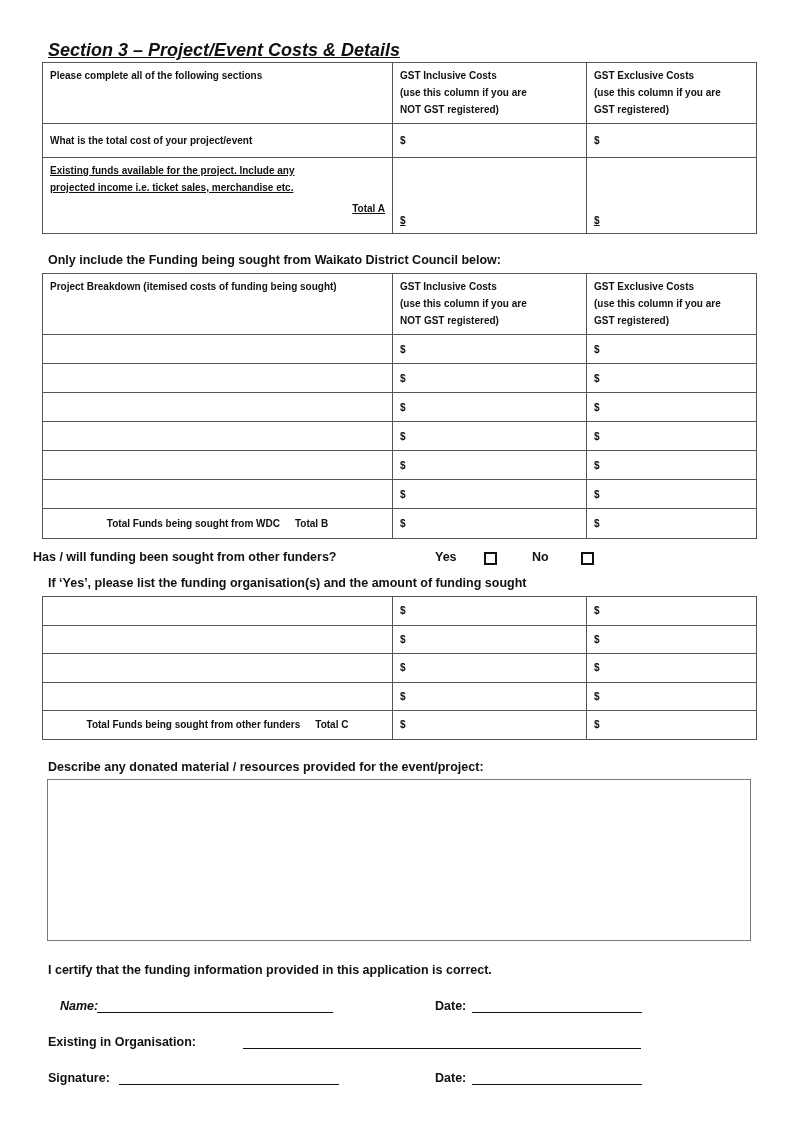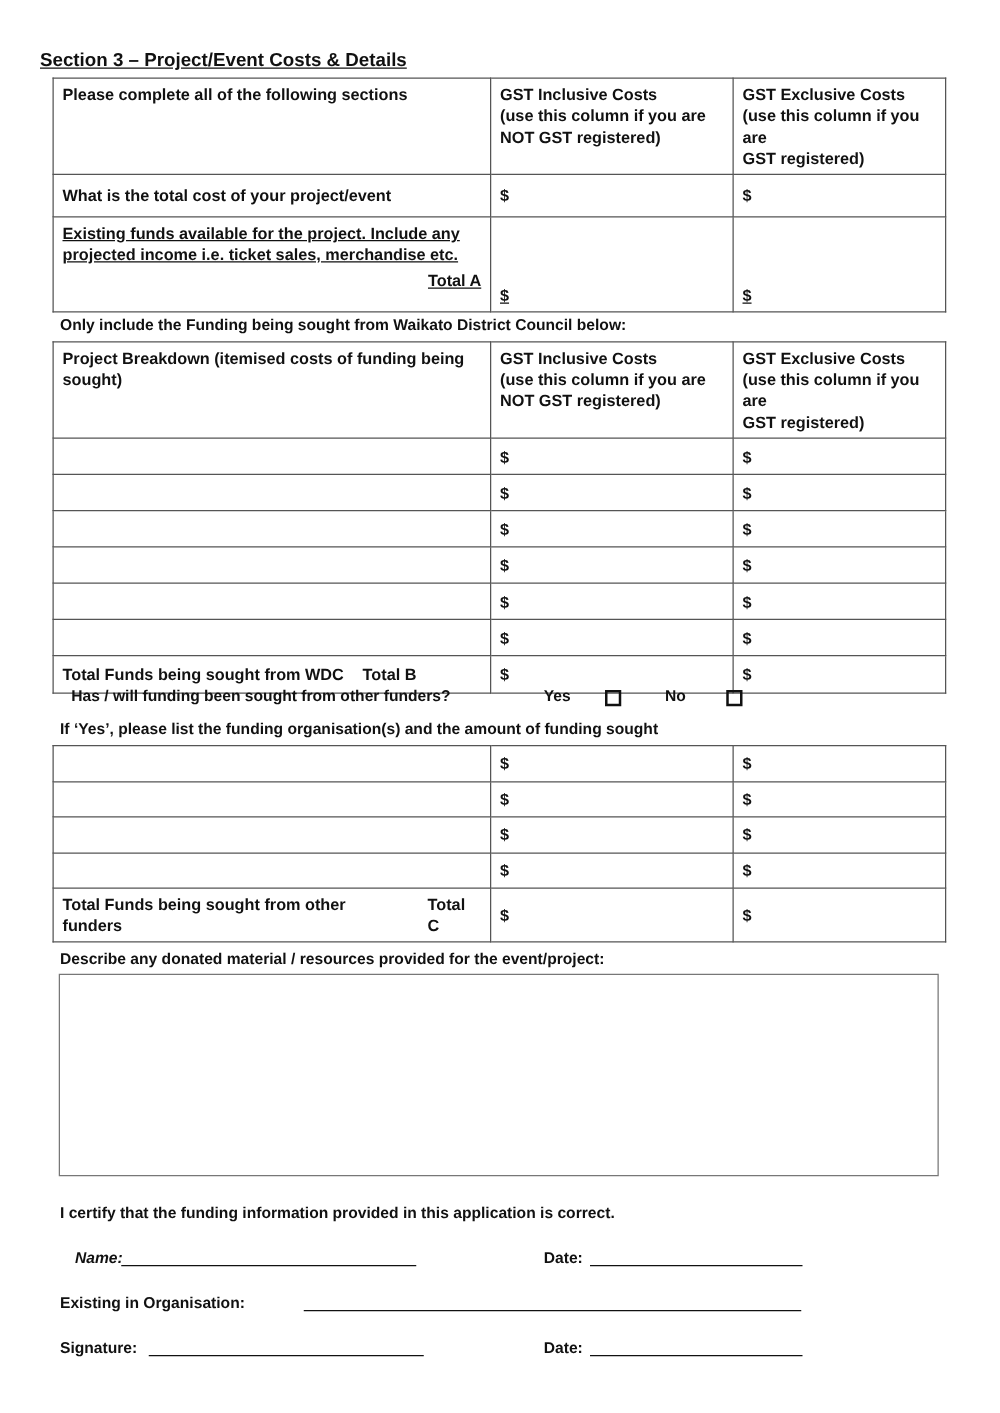--- a/index.html
+++ b/index.html
@@ -1,33 +1,33 @@
 <!DOCTYPE html>
 <html><head>
 <meta charset="utf-8">
 <style>
   html, body { margin: 0; padding: 0; background: #ffffff; }
   body {
     width: 800px; height: 1130px; position: relative; overflow: hidden;
     font-family: "Liberation Sans", sans-serif; color: #111; font-size: 12.5px;
   }
   .abs { position: absolute; }
-  .section-title { left: 32px; top: 40px; font-weight: bold; text-decoration: underline; font-size: 15px; }
+  .section-title { left: 48px; top: 40px; font-weight: bold; text-decoration: underline; font-size: 18px; font-style: italic; }
   table.form {
     position: absolute; left: 42px; width: 714px; border-collapse: collapse; table-layout: fixed;
   }
   table.form td {
     border: 1px solid #555; padding: 4px 7px; vertical-align: top; font-weight: bold;
-    font-size: 13px; line-height: 17px;
+    font-size: 10px; line-height: 17px;
   }
   col.c1 { width: 350px; }
   col.c2 { width: 194px; }
   col.c3 { width: 170px; }
   .cell-dollar { vertical-align: middle !important; margin-left: 36px; }
-  .total-cell { display: flex; justify-content: flex-start; align-items: flex-end; gap: 15px; }
+  .total-cell { display: flex; justify-content: center; align-items: flex-end; gap: 15px; }
   .right-total { text-align: right; }
   .label { font-weight: bold; font-size: 12.5px; }
   .checkbox {
     display: inline-block; width: 9px; height: 9px; border: 2px solid #111; position: absolute;
   }
   .textbox {
     position: absolute; left: 47px; top: 779px; width: 702px; height: 160px;
     border: 1.5px solid #777;
   }
   .sigline { position: absolute; border-bottom: 1.3px solid #111; height: 0; }
@@ -132,21 +132,21 @@
         <span>Total Funds being sought from WDC</span>
         <span>Total B</span>
       </div>
     </td>
     <td class="cell-dollar">$</td>
     <td class="cell-dollar">$</td>
   </tr>
 </tbody>
   </table>
 
-<div class="abs label" style="left:57px; top:550px;">Has / will funding been sought from other funders?</div>
+<div class="abs label" style="left:33px; top:550px;">Has / will funding been sought from other funders?</div>
 <div class="abs label" style="left:435px; top:550px;">Yes</div>
 <span class="checkbox" style="left:484px; top:552px;"></span>
 <div class="abs label" style="left:532px; top:550px;">No</div>
 <span class="checkbox" style="left:581px; top:552px;"></span>
 
 <div class="abs label" style="left:48px; top:576px;">If ‘Yes’, please list the funding organisation(s) and the amount of funding sought</div>
 
 <table class="form" style="top:596px;">
   <colgroup>
       <col class="c1">

